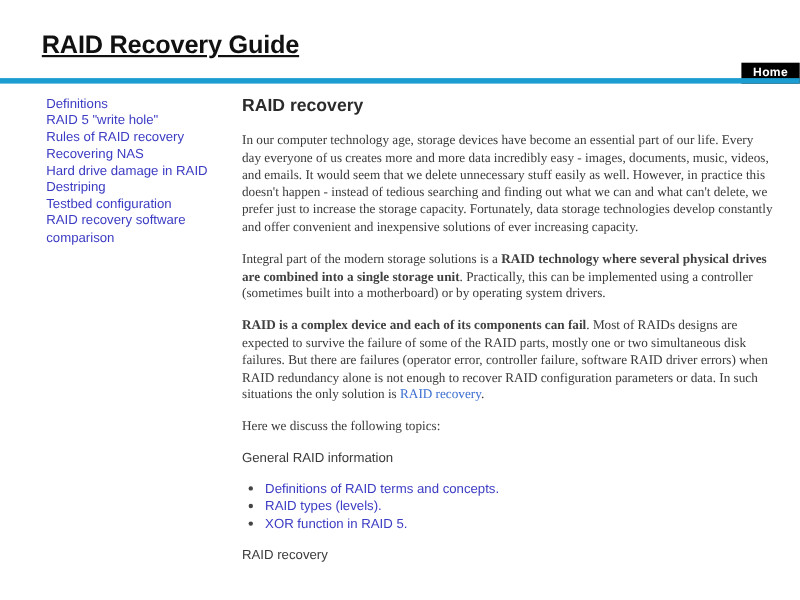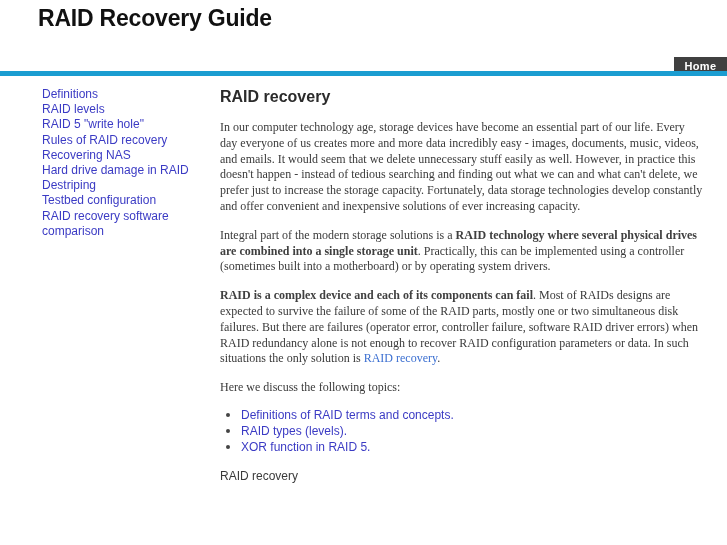--- a/index.html
+++ b/index.html
@@ -16,34 +16,35 @@
   }
 
   
   #site-header {
     position: relative;
     height: 71px;
   }
   #site-title {
     position: absolute;
     left: 38px;
-    top: 5px;
+    top: 27px;
     font-size: 23px;
     font-weight: bold;
     color: #111111;
     letter-spacing: -0.2px;
     white-space: nowrap;
+    text-decoration: underline;
   }
   #nav-tabs {
     position: absolute;
     left: 674px;
     top: 57px;
     width: 53px;
     height: 19px;
-    background: #404040;
+    background: #000000;
   }
   #nav-tabs .tab-label {
     display: block;
     text-align: center;
     line-height: 19px;
     font-size: 11px;
     font-weight: bold;
     color: #ffffff;
     letter-spacing: 0.3px;
   }
@@ -151,21 +152,20 @@
   <div id="nav-tabs">
     <span class="tab-label">Home</span>
   </div>
   <div id="accent-bar"></div>
 </div>
 
 <div id="page-body">
 
   <div id="sidebar">
     <a class="side-link" href="#">Definitions</a>
-    <a class="side-link" href="#">RAID levels</a>
     <a class="side-link" href="#">RAID 5 "write hole"</a>
     <a class="side-link" href="#">Rules of RAID recovery</a>
     <a class="side-link" href="#">Recovering NAS</a>
     <a class="side-link" href="#">Hard drive damage in RAID</a>
     <a class="side-link" href="#">Destriping</a>
     <a class="side-link" href="#">Testbed configuration</a>
     <a class="side-link" href="#">RAID recovery software comparison</a>
   </div>
 
   <div id="content">
@@ -173,20 +173,21 @@
     <h1 id="content-heading">RAID recovery</h1>
 
     <p class="para">In our computer technology age, storage devices have become an essential part of our life. Every day everyone of us creates more and more data incredibly easy - images, documents, music, videos, and emails. It would seem that we delete unnecessary stuff easily as well. However, in practice this doesn't happen - instead of tedious searching and finding out what we can and what can't delete, we prefer just to increase the storage capacity. Fortunately, data storage technologies develop constantly and offer convenient and inexpensive solutions of ever increasing capacity.</p>
 
     <p class="para"><span>Integral part of the modern storage solutions is a </span><b>RAID technology where several physical drives are combined into a single storage unit</b><span>. Practically, this can be implemented using a controller (sometimes built into a motherboard) or by operating system drivers.</span></p>
 
     <p class="para"><b>RAID is a complex device and each of its components can fail</b><span>. Most of RAIDs designs are expected to survive the failure of some of the RAID parts, mostly one or two simultaneous disk failures. But there are failures (operator error, controller failure, software RAID driver errors) when RAID redundancy alone is not enough to recover RAID configuration parameters or data. In such situations the only solution is </span><a class="inline-link" href="#">RAID recovery</a><span>.</span></p>
 
     <p class="para">Here we discuss the following topics:</p>
 
+    <p class="sub-label">General RAID information</p>
 
     <ul class="topic-list">
       <li><a href="#">Definitions of RAID terms and concepts.</a></li>
       <li><a href="#">RAID types (levels).</a></li>
       <li><a href="#">XOR function in RAID 5.</a></li>
     </ul>
 
     <p class="sub-label">RAID recovery</p>
 
   </div>

